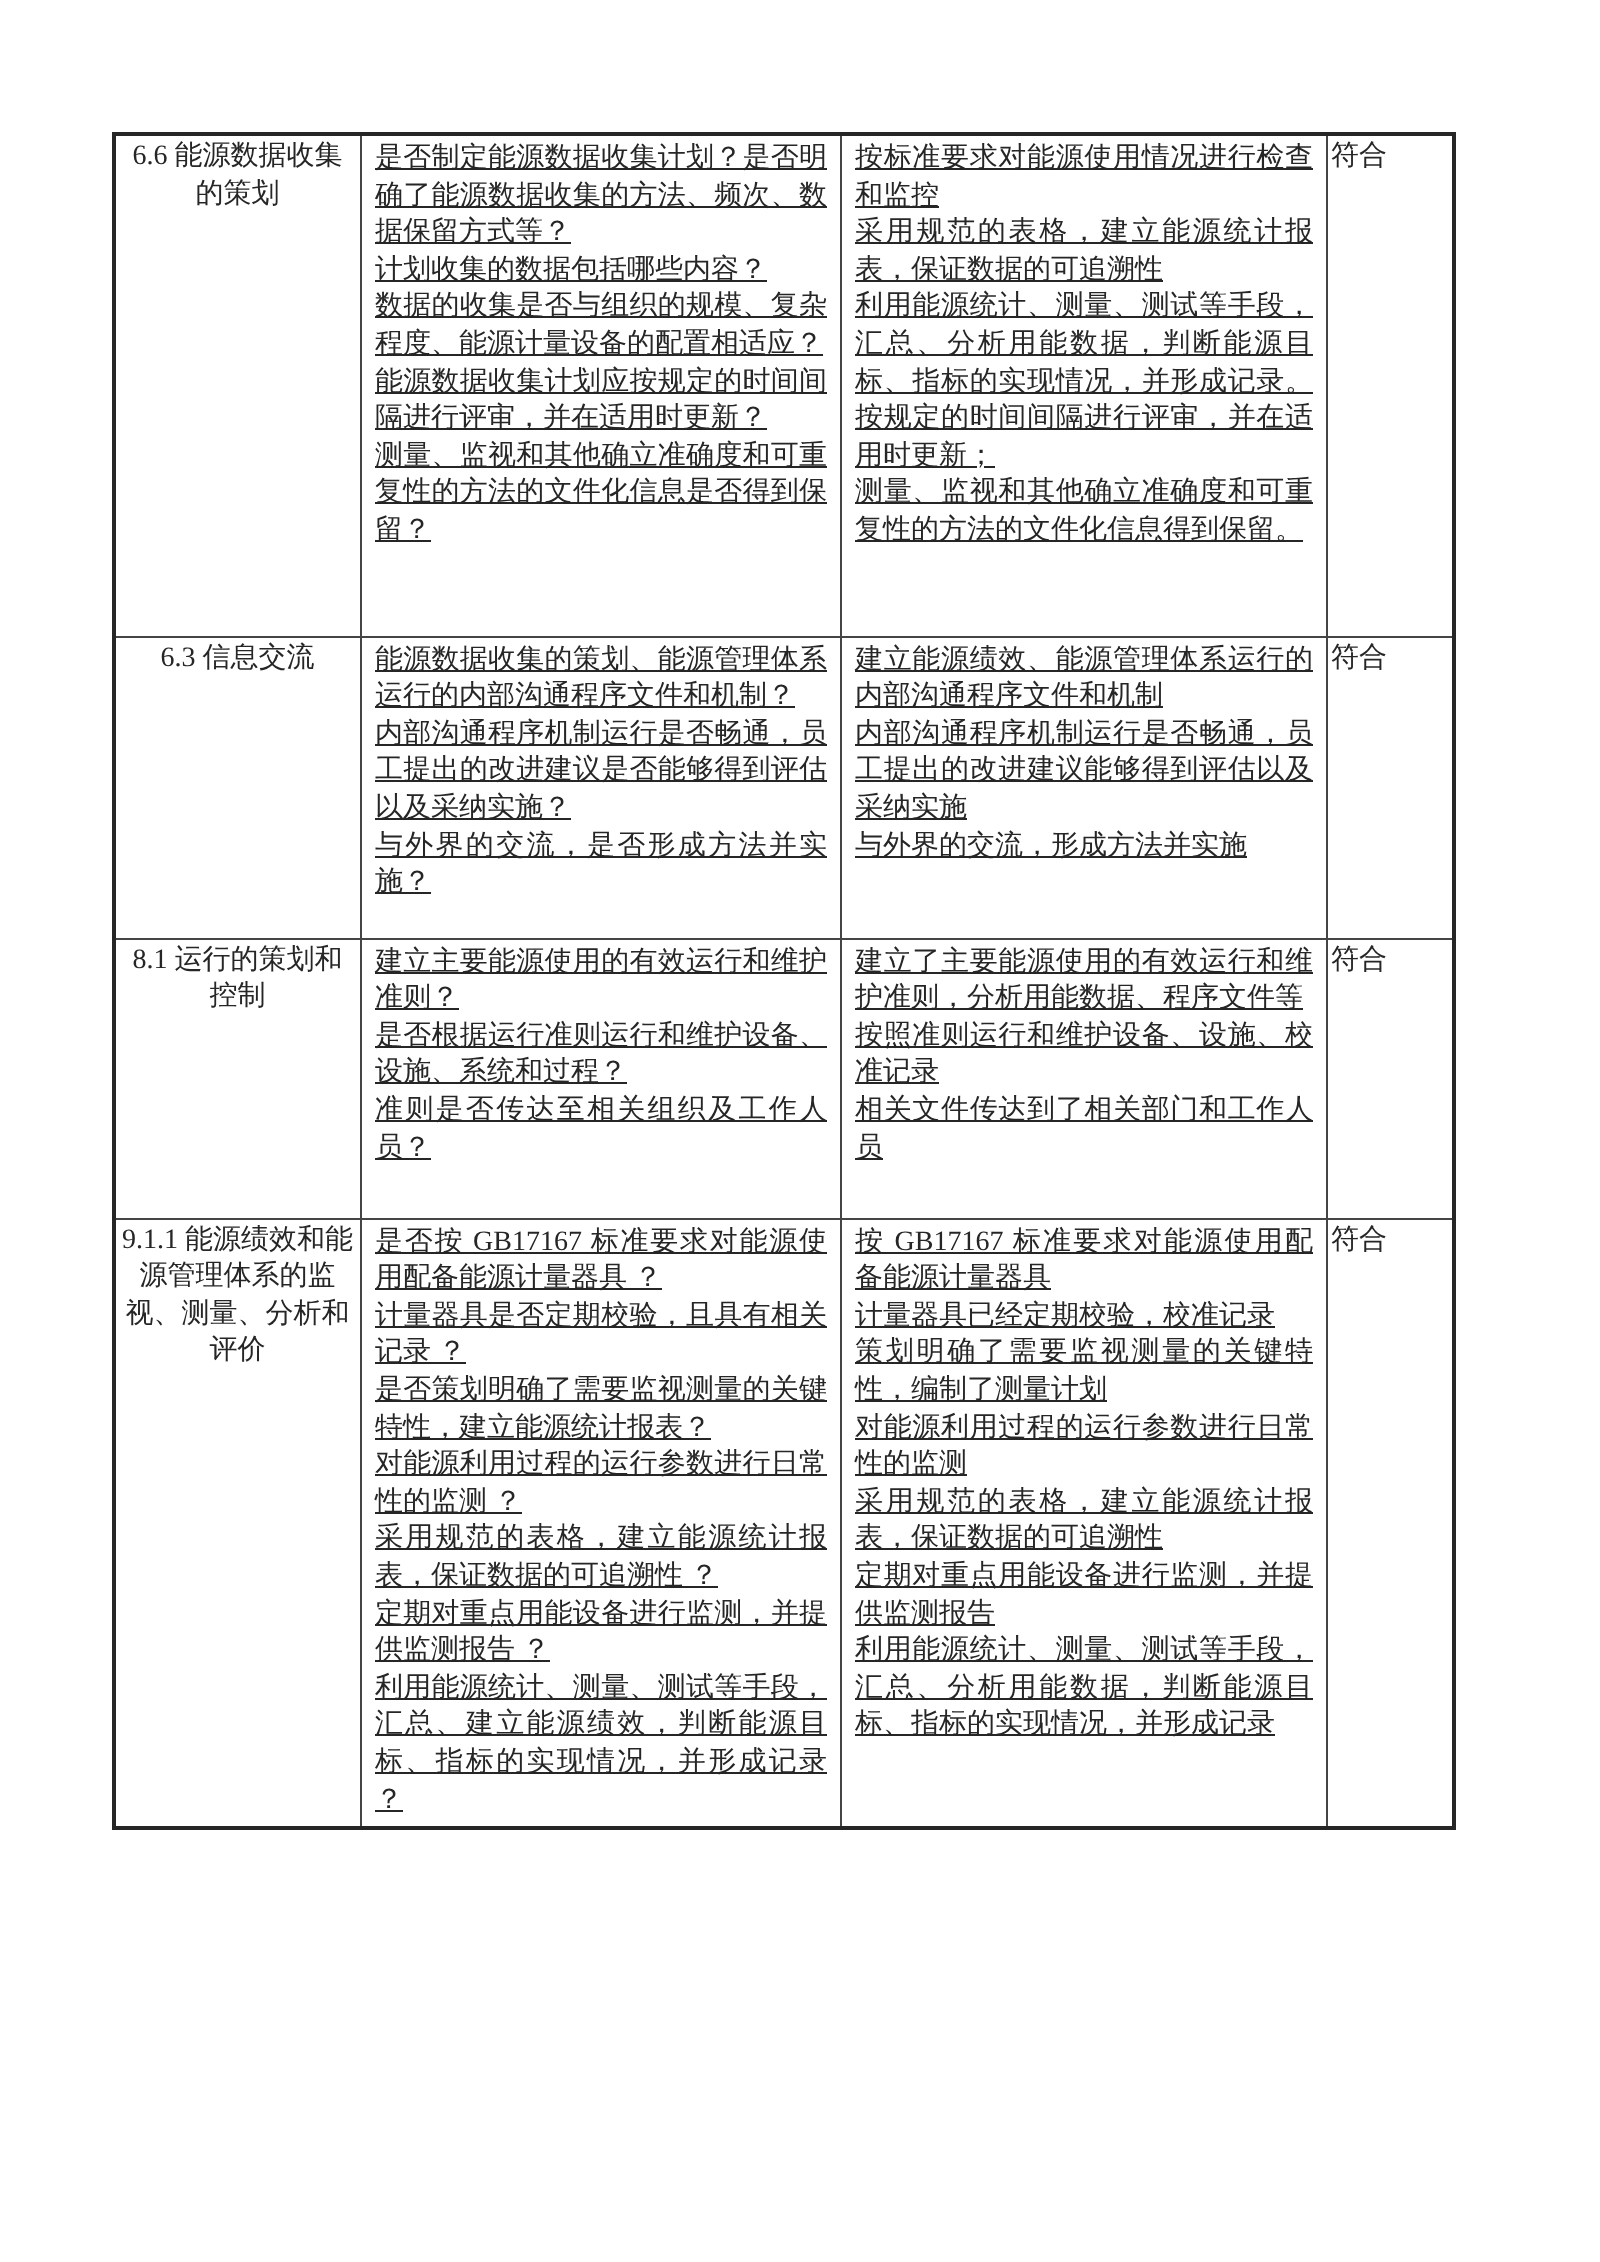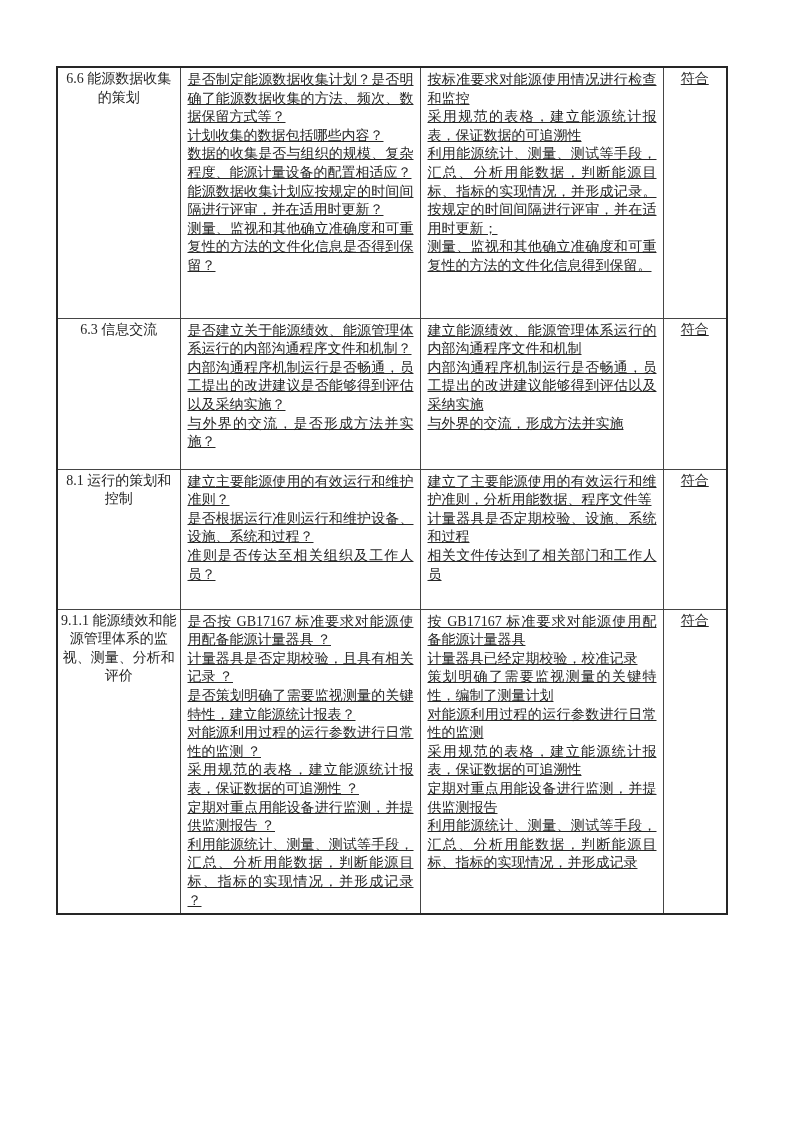--- a/index.html
+++ b/index.html
@@ -36,24 +36,23 @@
     text-align: center;
     vertical-align: middle;
     padding: 2px 3px;
   }
   td.col-questions, td.col-findings {
     padding: 3px 6px 3px 7px;
     text-align: justify;
     text-decoration: underline;
   }
   td.col-result {
-    text-align: center;
+    text-align: left;
     vertical-align: middle;
     padding: 2px 2px;
-    text-decoration: underline;
   }
   .para {
     margin: 0;
     padding: 0;
   }
   .footer-pagenum {
     position: absolute;
     left: 0;
     top: 1063px;
     width: 752px;
@@ -88,55 +87,55 @@
             <p class="para">按标准要求对能源使用情况进行检查和监控</p>
             <p class="para">采用规范的表格，建立能源统计报表，保证数据的可追溯性</p>
             <p class="para">利用能源统计、测量、测试等手段，汇总、分析用能数据，判断能源目标、指标的实现情况，并形成记录。按规定的时间间隔进行评审，并在适用时更新；</p>
             <p class="para">测量、监视和其他确立准确度和可重复性的方法的文件化信息得到保留。</p>
           </td>
         <td class="col-result">符合</td>
       </tr>
       <tr style="height:151px">
         <td class="col-section">6.3 信息交流</td>
         <td class="col-questions">
-            <p class="para">是否建立关于能源绩效、能源管理体系运行的内部沟通程序文件和机制？</p>
+            <p class="para">能源数据收集的策划、能源管理体系运行的内部沟通程序文件和机制？</p>
             <p class="para">内部沟通程序机制运行是否畅通，员工提出的改进建议是否能够得到评估以及采纳实施？</p>
             <p class="para">与外界的交流，是否形成方法并实施？</p>
           </td>
         <td class="col-findings">
             <p class="para">建立能源绩效、能源管理体系运行的内部沟通程序文件和机制</p>
             <p class="para">内部沟通程序机制运行是否畅通，员工提出的改进建议能够得到评估以及采纳实施</p>
             <p class="para">与外界的交流，形成方法并实施</p>
           </td>
         <td class="col-result">符合</td>
       </tr>
       <tr style="height:140px">
         <td class="col-section">8.1 运行的策划和控制</td>
         <td class="col-questions">
             <p class="para">建立主要能源使用的有效运行和维护准则？</p>
             <p class="para">是否根据运行准则运行和维护设备、设施、系统和过程？</p>
             <p class="para">准则是否传达至相关组织及工作人员？</p>
           </td>
         <td class="col-findings">
             <p class="para">建立了主要能源使用的有效运行和维护准则，分析用能数据、程序文件等</p>
-            <p class="para">计量器具是否定期校验、设施、系统和过程</p>
+            <p class="para">按照准则运行和维护设备、设施、校准记录</p>
             <p class="para">相关文件传达到了相关部门和工作人员</p>
           </td>
         <td class="col-result">符合</td>
       </tr>
       <tr style="height:285px">
         <td class="col-section">9.1.1 能源绩效和能源管理体系的监视、测量、分析和评价</td>
         <td class="col-questions">
             <p class="para">是否按 GB17167 标准要求对能源使用配备能源计量器具 ？</p>
             <p class="para">计量器具是否定期校验，且具有相关记录 ？</p>
             <p class="para">是否策划明确了需要监视测量的关键特性，建立能源统计报表？</p>
             <p class="para">对能源利用过程的运行参数进行日常性的监测 ？</p>
             <p class="para">采用规范的表格，建立能源统计报表，保证数据的可追溯性 ？</p>
             <p class="para">定期对重点用能设备进行监测，并提供监测报告 ？</p>
-            <p class="para">利用能源统计、测量、测试等手段，汇总、分析用能数据，判断能源目标、指标的实现情况，并形成记录 ？</p>
+            <p class="para">利用能源统计、测量、测试等手段，汇总、建立能源绩效，判断能源目标、指标的实现情况，并形成记录 ？</p>
           </td>
         <td class="col-findings">
             <p class="para">按 GB17167 标准要求对能源使用配备能源计量器具</p>
             <p class="para">计量器具已经定期校验，校准记录</p>
             <p class="para">策划明确了需要监视测量的关键特性，编制了测量计划</p>
             <p class="para">对能源利用过程的运行参数进行日常性的监测</p>
             <p class="para">采用规范的表格，建立能源统计报表，保证数据的可追溯性</p>
             <p class="para">定期对重点用能设备进行监测，并提供监测报告</p>
             <p class="para">利用能源统计、测量、测试等手段，汇总、分析用能数据，判断能源目标、指标的实现情况，并形成记录</p>
           </td>

